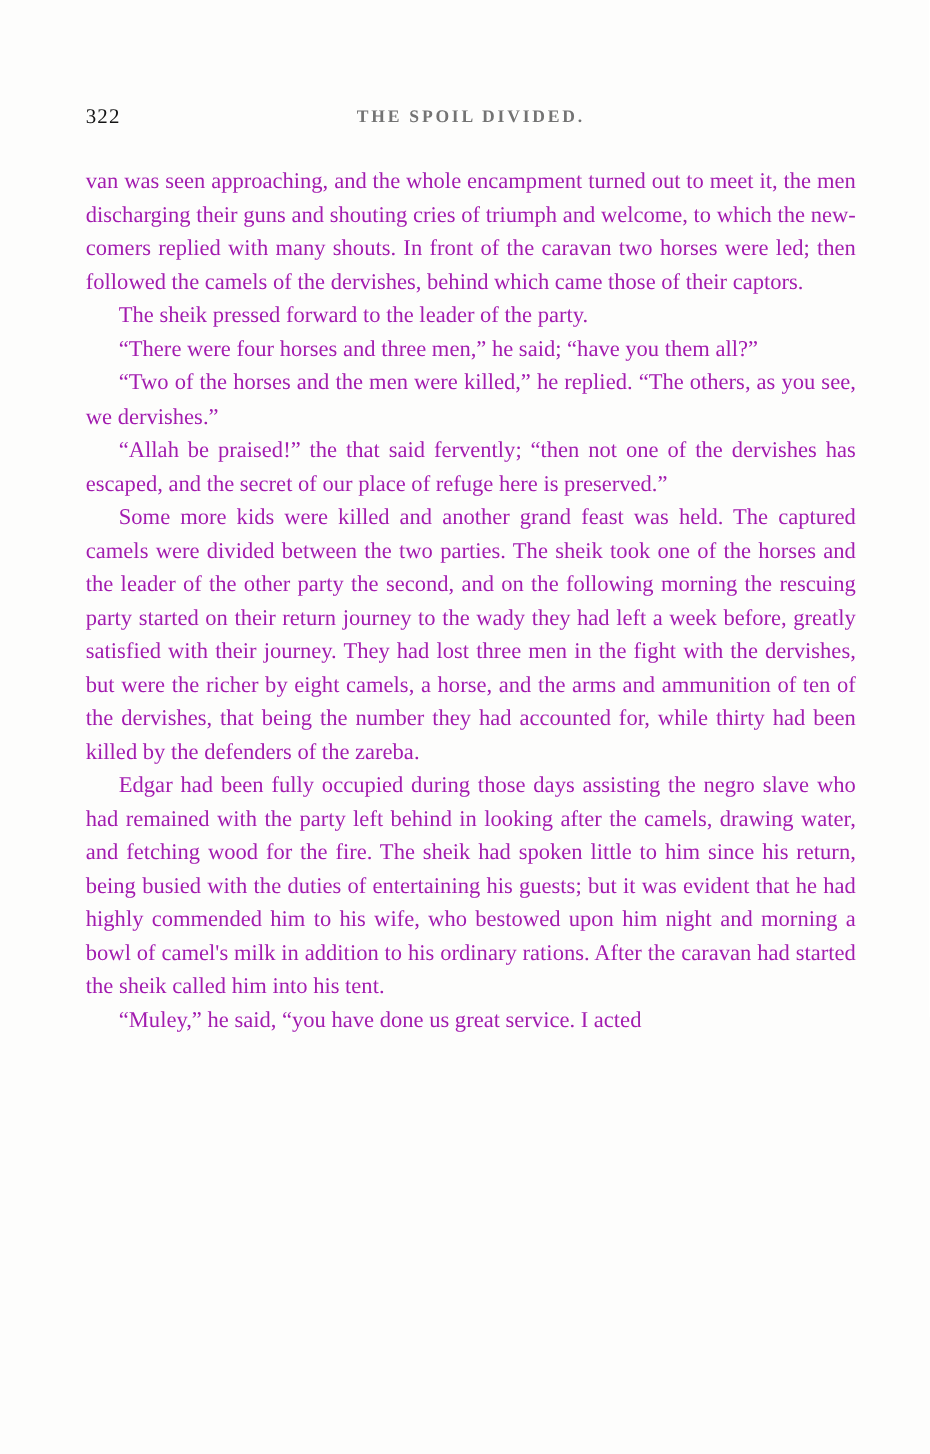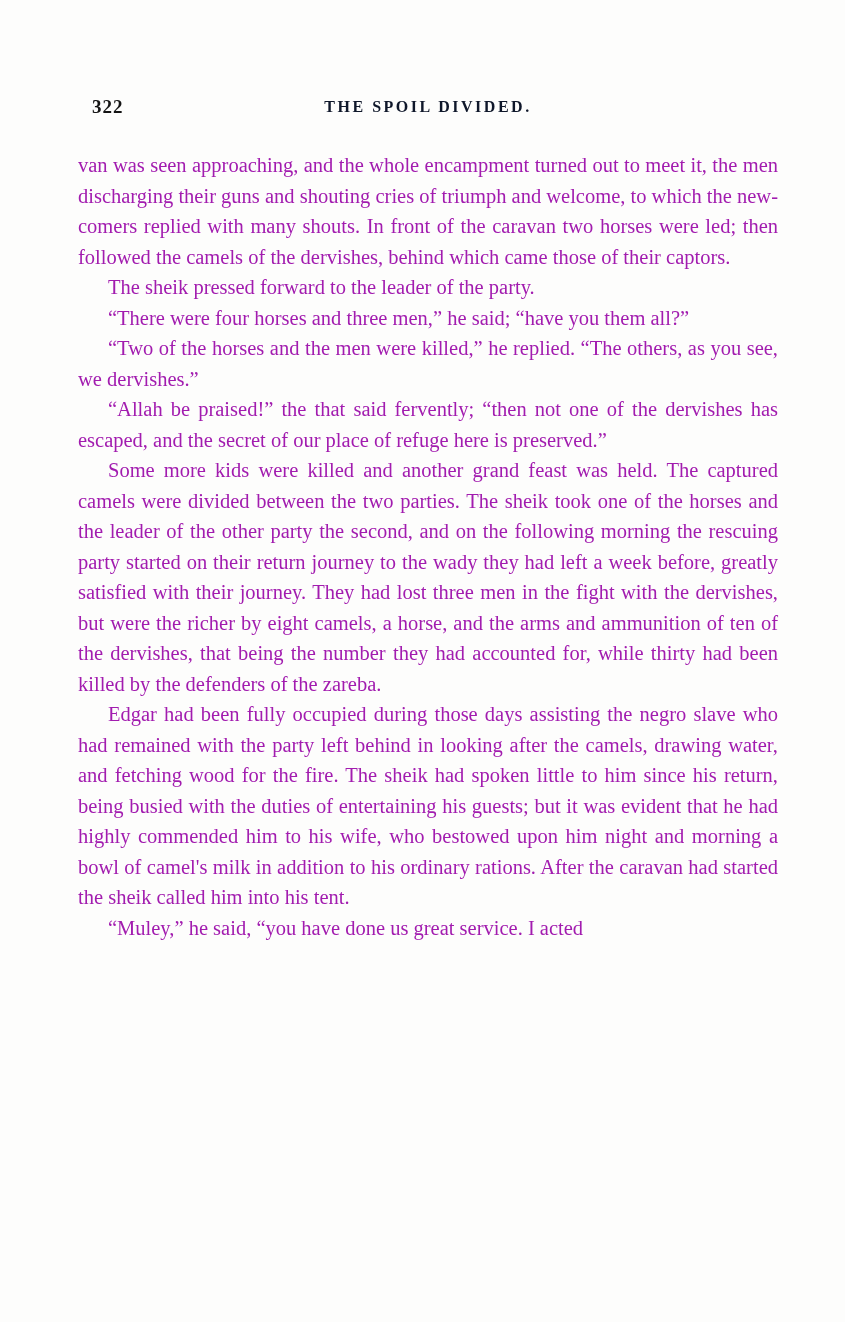--- a/index.html
+++ b/index.html
@@ -26,35 +26,34 @@
   .running-head {
     position: relative;
     height: 34px;
     margin-bottom: 20px;
   }
   .page-number {
     position: absolute;
     left: 0;
     top: 0;
     font-size: 19px;
-    font-weight: bold;
+    font-weight: normal;
     letter-spacing: 1px;
     color: #141414;
-    margin-left: 14px;
   }
   .running-title {
     position: absolute;
     left: 0;
     right: 0;
     top: 2px;
     text-align: center;
     font-size: 16px;
     font-weight: bold;
     letter-spacing: 2.5px;
-    color: #0f172a;
+    color: #737373;
   }
   .body-text p {
     margin: 0;
     font-size: 20.5px;
     line-height: 30.5px;
     text-align: justify;
     text-justify: inter-word;
     color: #a21caf;
   }
   .body-text p.indent {

